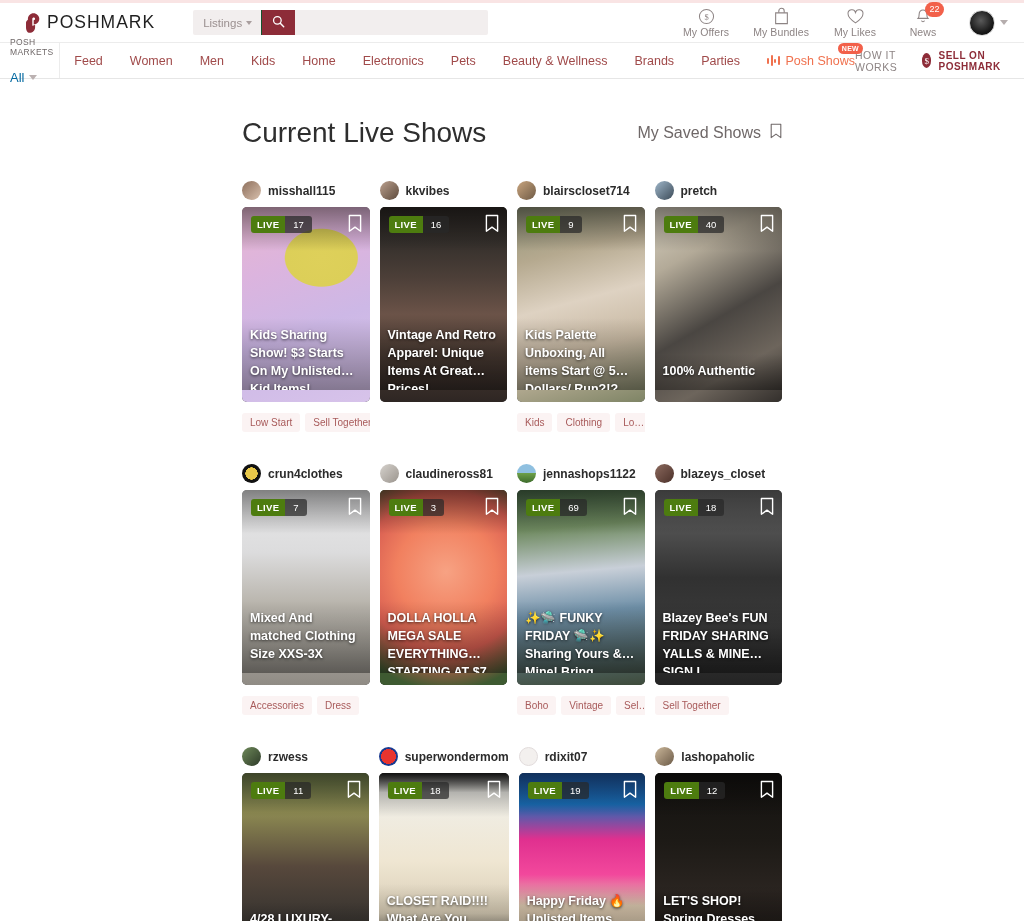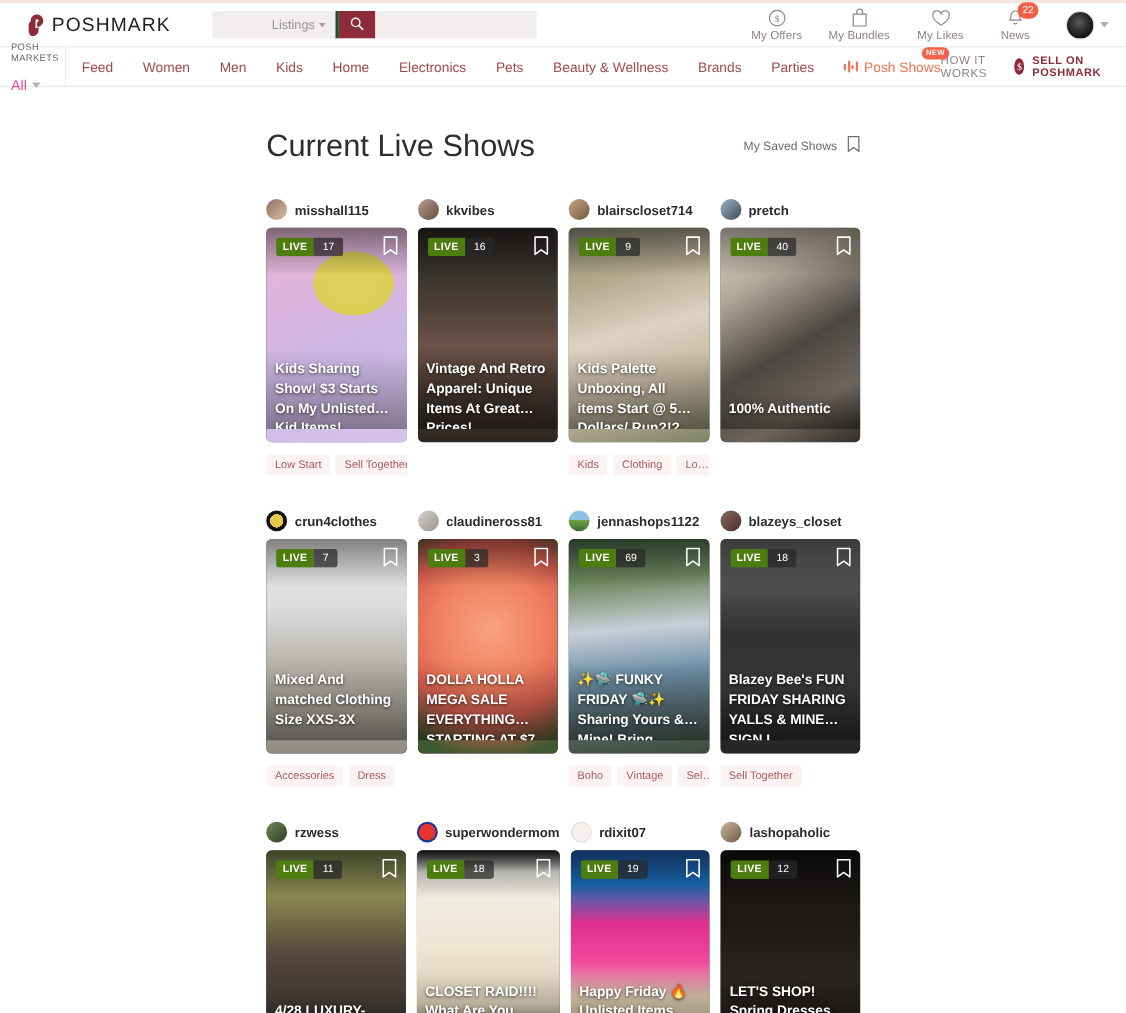--- a/index.html
+++ b/index.html
@@ -40,23 +40,22 @@
     background: #f2eeee;
     height: 25px;
     width: 295px;
     border-radius: 2px;
     overflow: hidden;
   }
   .search-cat {
     display: flex; align-items: center; gap: 4px;
     font-size: 11.5px; color: #9b9090;
     padding: 0 9px 0 10px;
-    border-right: 3px solid #14532d;
+    border-right: 1px solid #14532d;
     height: 100%;
-    margin-left: 44px;
   }
   .caret-down {
     width: 0; height: 0;
     border-left: 3.5px solid transparent;
     border-right: 3.5px solid transparent;
     border-top: 4.5px solid #a99e9e;
     margin-top: 1px;
   }
   .search-input {
     flex: 1;
@@ -123,21 +122,21 @@
     position: relative;
   }
   .posh-markets {
     width: 86px;
     padding: 4px 0 4px 10px;
     border-right: 1px solid #ececec;
     display: flex; flex-direction: column; justify-content: center;
     cursor: pointer;
   }
   .pm-title { font-size: 8.5px; color: #6f6868; letter-spacing: .35px; }
-  .pm-value { font-size: 13px; color: #ec4899; display: flex; align-items: center; gap: 5px; margin-top: 13px;}
+  .pm-value { font-size: 13px; color: #0369a1; display: flex; align-items: center; gap: 5px; margin-top: 13px;}
   .pm-caret {
     width: 0; height: 0;
     border-left: 4px solid transparent;
     border-right: 4px solid transparent;
     border-top: 5px solid #bbb1b1;
   }
   .nav-links {
     display: flex; align-items: center; gap: 27px;
     padding-left: 14px;
   }
@@ -184,21 +183,21 @@
     width: 540px;
     margin: 0 auto;
     padding-top: 38px;
   }
   .page-head {
     display: flex; align-items: center; justify-content: space-between;
     margin-bottom: 22px;
   }
   .page-title { font-size: 28px; color: #2e2e2e; font-weight: 400; }
   .saved-shows { display: flex; align-items: center; gap: 9px; cursor: pointer; }
-  .saved-label { font-size: 11px; color: #6f6868; }
+  .saved-label { font-size: 16px; color: #6f6868; }
 
   
   .grid-row { margin-bottom: 12px; }
   .cards {
     display: grid;
     grid-template-columns: repeat(4, 1fr);
     gap: 10px;
     margin-top: 32px;
   }
   .card { display: flex; flex-direction: column; }

